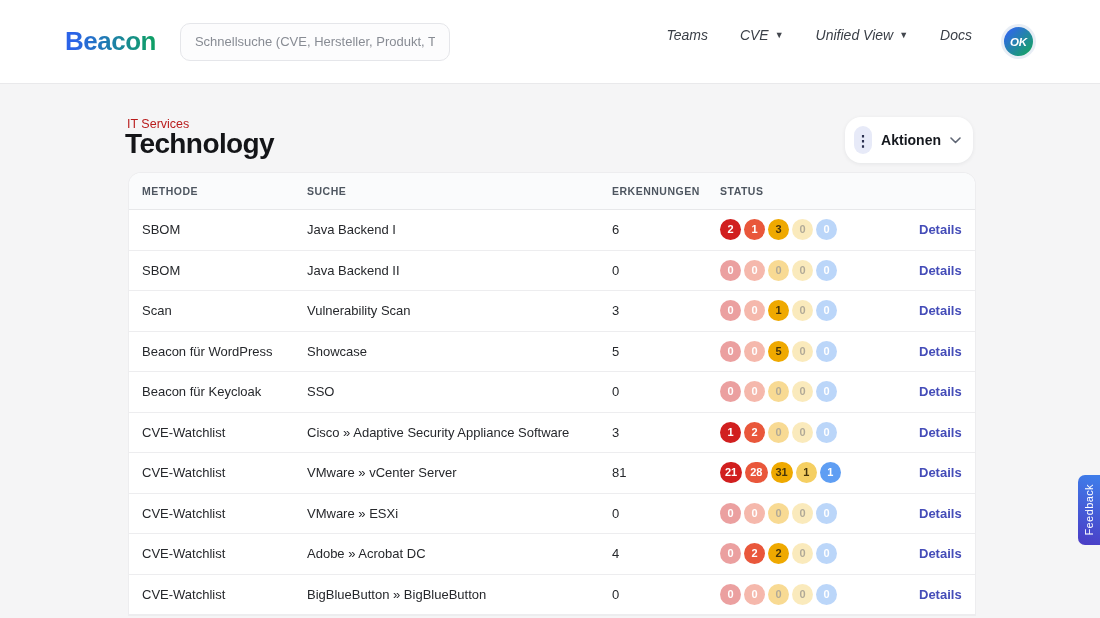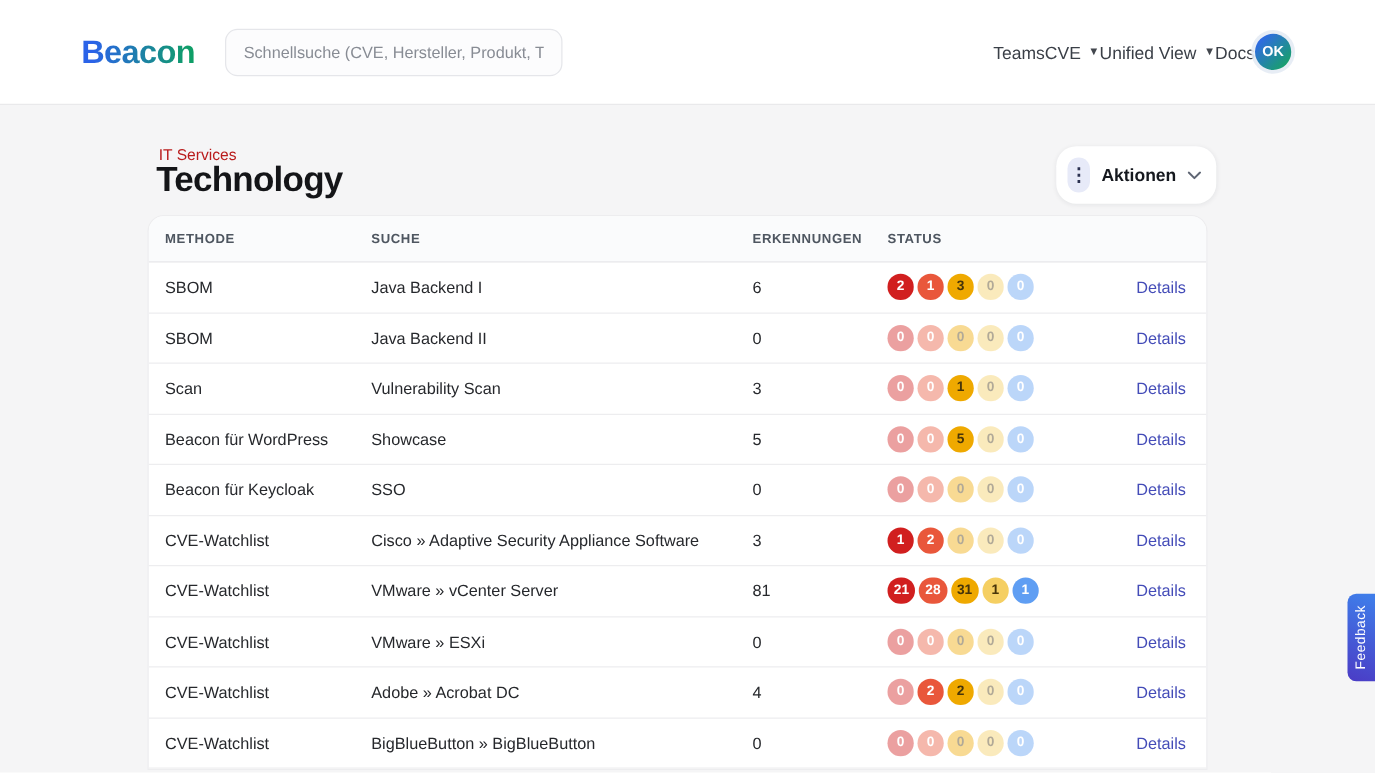--- a/index.html
+++ b/index.html
@@ -9,21 +9,21 @@
   
   .topbar { position:absolute; top:0; left:0; width:1100px; height:84px; background:#ffffff;
             border-bottom:1px solid #e9e9eb; display:flex; align-items:center; }
   .logo { margin-left:65px; font-size:26px; font-weight:800; letter-spacing:-0.5px;
           background:linear-gradient(90deg,#2b63e8 10%,#0f9e67 95%);
           -webkit-background-clip:text; background-clip:text; color:transparent; cursor:pointer; }
   .search { margin-left:24px; width:270px; height:38px; border:1px solid #e5e6ea; border-radius:10px;
             background:#fcfcfd; padding:0 14px; font-size:13px; color:#3a3f47; outline:none;
             font-family:"Liberation Sans",sans-serif; }
   .search::placeholder { color:#888c94; }
-  .nav { margin-left:auto; display:flex; align-items:center; padding-right:67px; }
+  .nav { margin-left:auto; display:flex; align-items:flex-start; gap:32px; padding-right:67px;font-style:italic; }
   .nav-item { font-size:14px; color:#3a3f47; cursor:pointer; display:flex; align-items:center; gap:6px; white-space:nowrap; }
   .caret { font-size:9px; color:#43474e; line-height:1; }
   .avatar { width:29px; height:29px; border-radius:50%; background:linear-gradient(135deg,#2f6ae4 15%,#17a266 90%);
             color:#fff; font-size:11.5px; font-weight:bold; display:flex; align-items:center; justify-content:center;
             box-shadow:0 0 0 3px rgba(228,235,244,.9); cursor:pointer; }
 
   
   .page-head { position:absolute; top:84px; left:0; width:1100px; }
   .crumb { position:absolute; top:33px; left:127px; font-size:12.5px; color:#b91c1c; }
   .title { position:absolute; top:44px; left:125px; font-size:28px; font-weight:600; color:#141518; letter-spacing:-0.6px; }
@@ -31,29 +31,29 @@
                  border:none; border-radius:16px; box-shadow:0 1px 4px rgba(20,25,40,.07);
                  display:flex; align-items:center; padding:0 12px 0 9px; cursor:pointer; gap:9px;
                  font-family:"Liberation Sans",sans-serif; }
   .kebab-box { width:28px; height:28px; border-radius:9px; background:#e7eaf8; display:flex;
                align-items:center; justify-content:center; }
   .kebab-box span { font-size:15px; font-weight:bold; color:#2b3150; line-height:1; }
   .actions-label { font-size:14px; font-weight:bold; color:#15181e; }
   .chev svg { display:block; }
 
   
-  .card { position:absolute; top:173px; left:119px; width:846px; background:#fff;
+  .card { position:absolute; top:173px; left:129px; width:846px; background:#fff;
           border-radius:12px 12px 0 0; box-shadow:0 0 0 1px #ededef; overflow:hidden; }
   .tr { display:grid; grid-template-columns:165px 305px 108px 199px 1fr; align-items:center;
         padding-left:13px; padding-right:28px; min-height:40.5px; border-bottom:1px solid #ededef; }
   .thead { min-height:37px; background:#fafbfc; border-bottom:1px solid #e7e8ea; }
   .th { font-size:10.5px; font-weight:bold; letter-spacing:.5px; color:#4e5660; }
   .td { font-size:13px; color:#26282c; }
   .c-status { display:flex; gap:3px; align-items:center; }
-  .c-details { text-align:center; }
+  .c-details { text-align:center;font-weight:bold; }
   .details { font-size:13px; color:#444cb8; text-decoration:none; cursor:pointer; }
   .badge { height:21px; min-width:21px; border-radius:11px; padding:0 5px;
            display:inline-flex; align-items:center; justify-content:center;
            font-size:11px; font-weight:bold; line-height:1; }
   .s1 { background:#d11f1f; color:#fff; }
   .s2 { background:#e9573b; color:#fff; }
   .s3 { background:#efa900; color:#47350a; }
   .s4 { background:#f5cf62; color:#47350a; }
   .s5 { background:#5f9ef3; color:#fff; }
   .badge.zero { opacity:.42; }

